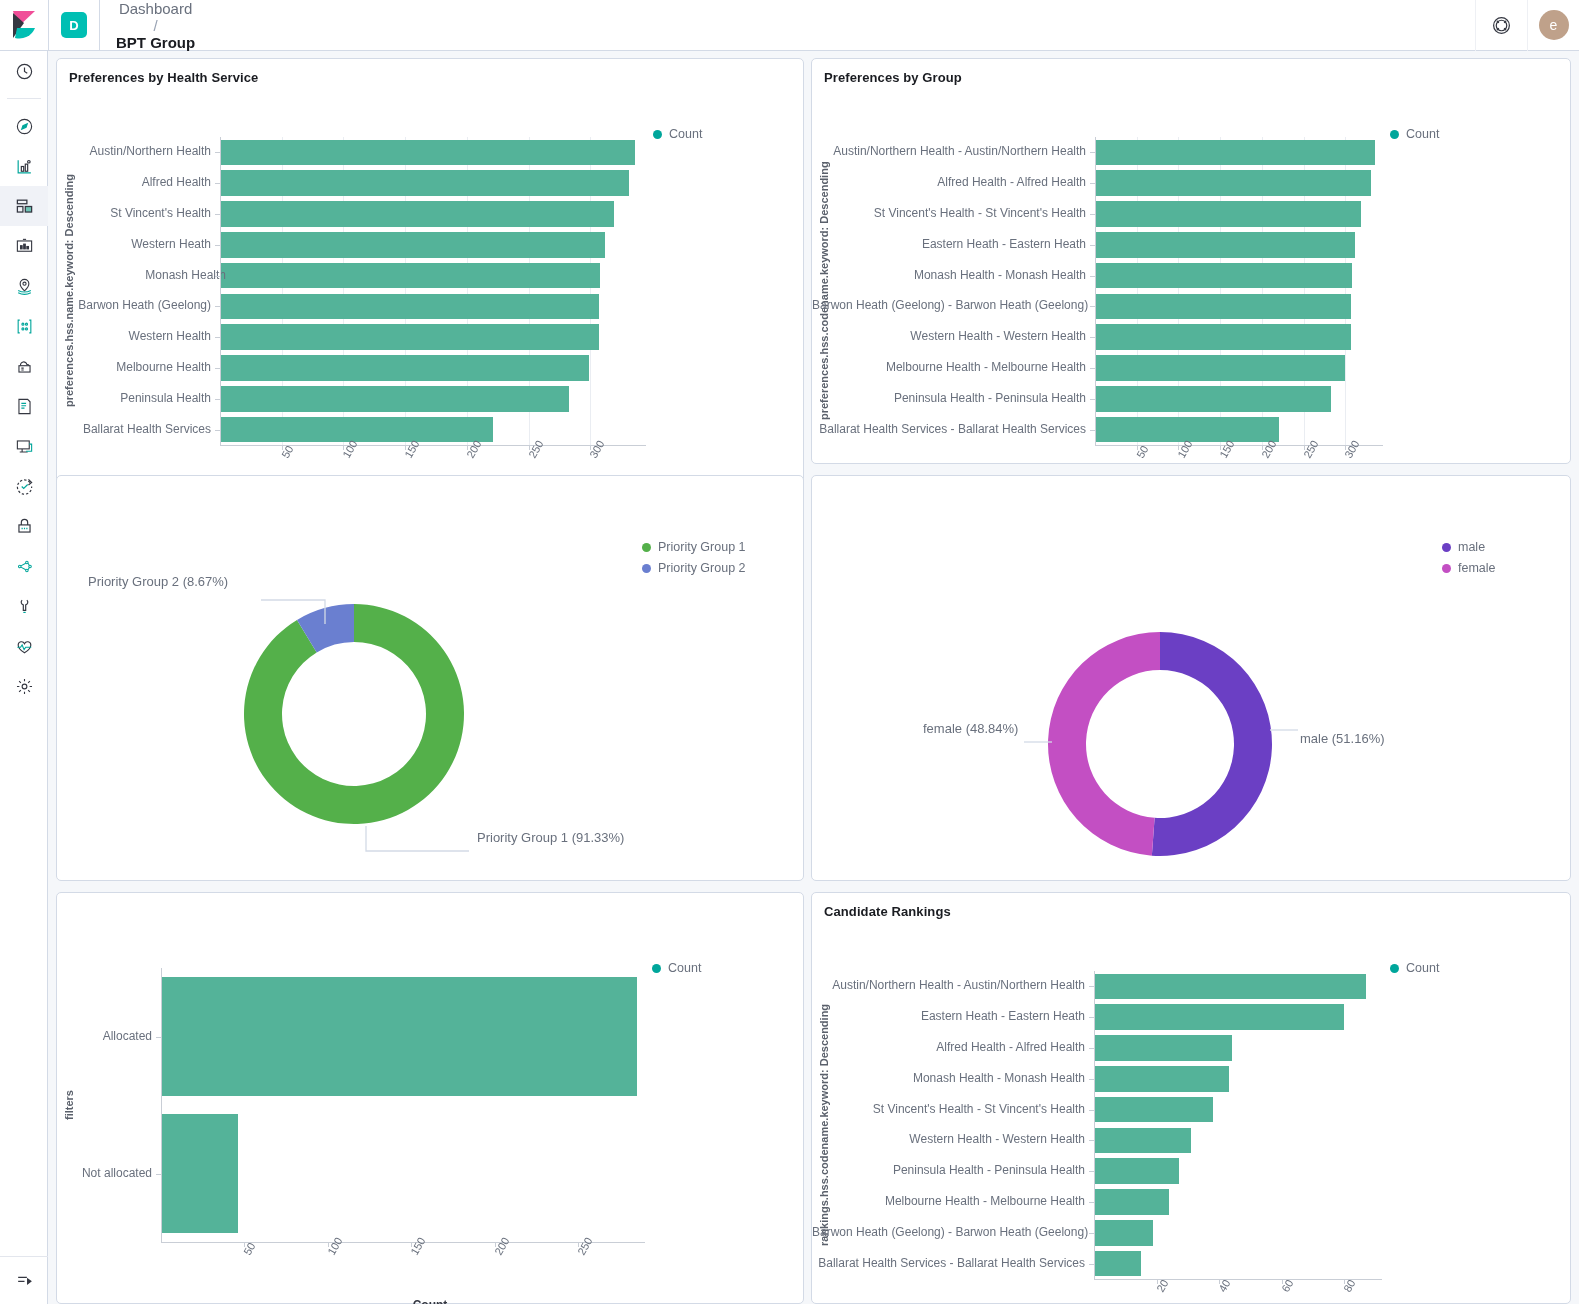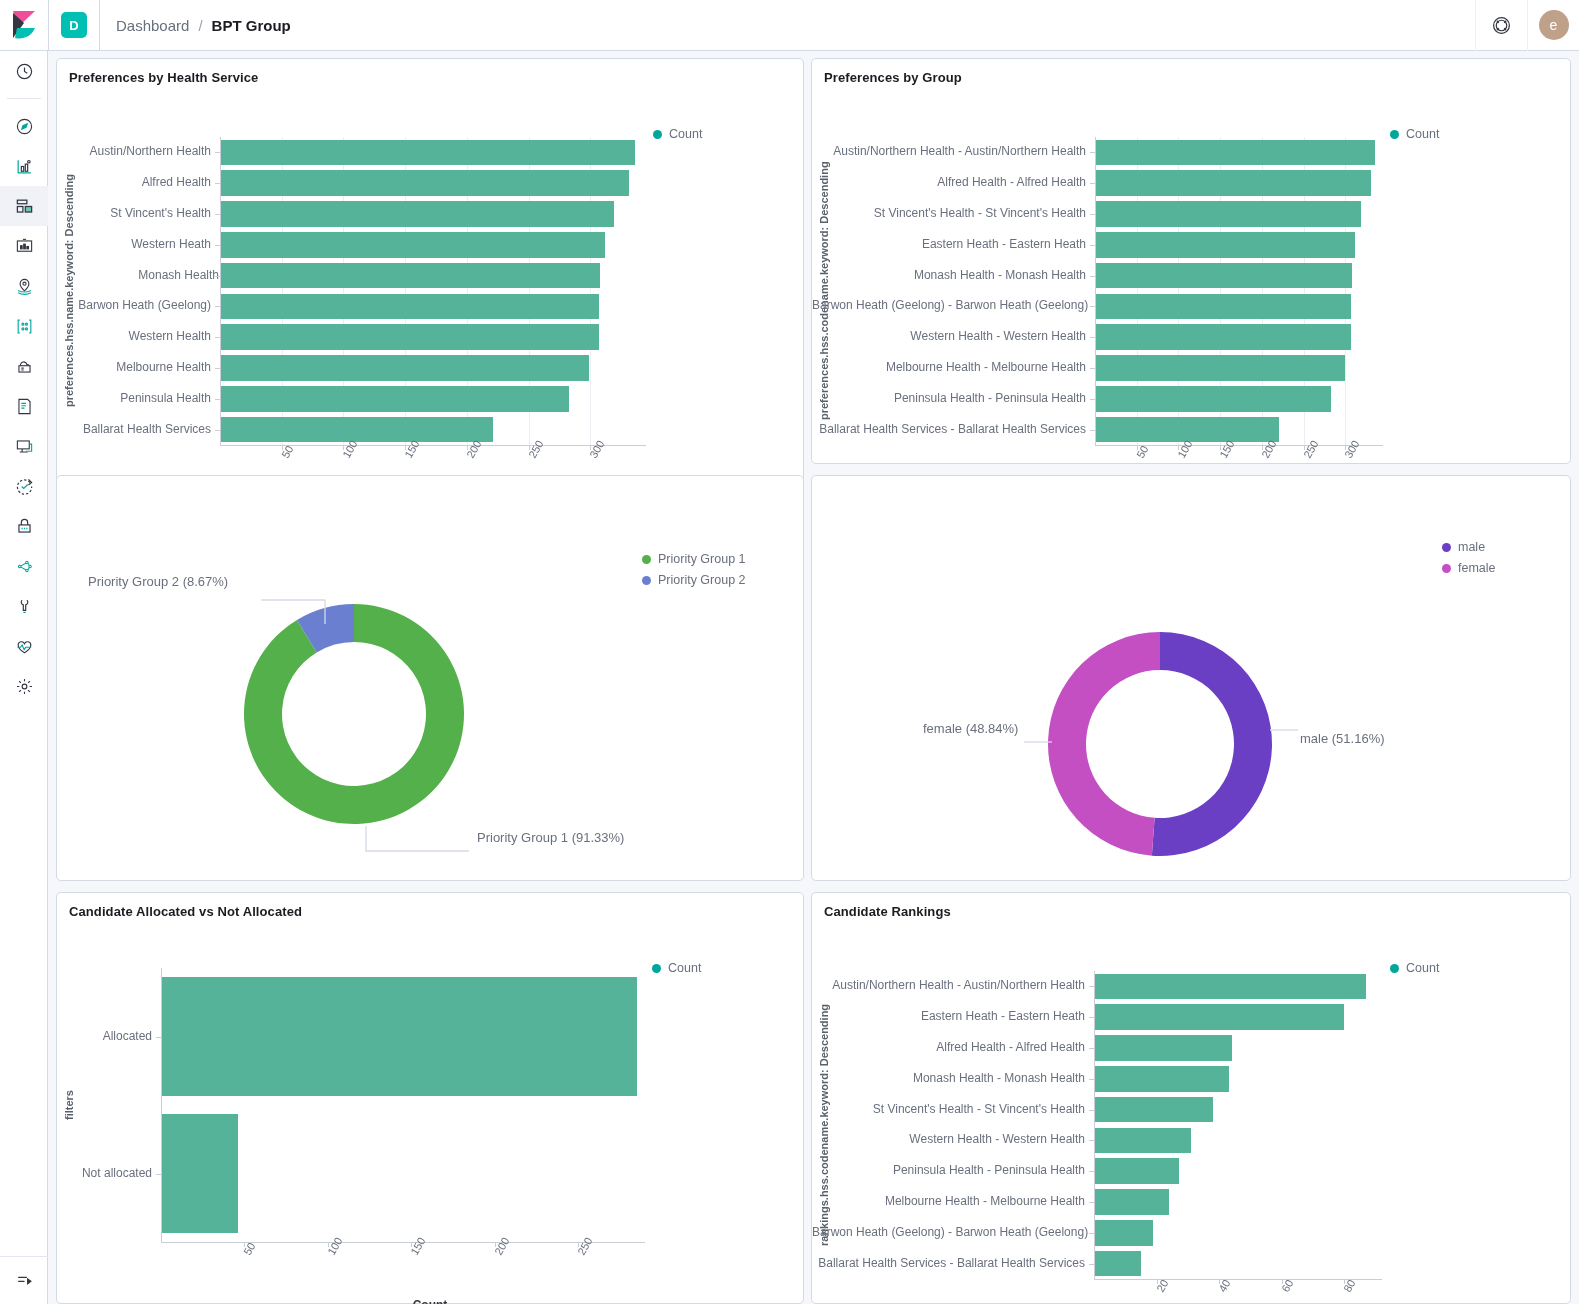--- a/index.html
+++ b/index.html
@@ -15,21 +15,21 @@
     display: flex; align-items: center; z-index: 20;
   }
   .hdr-logo { width: 48px; height: 50px; display:flex; align-items:center; justify-content:center; }
   .hdr-sep { width: 1px; height: 51px; background: #d3dae6; }
   .d-badge {
     width: 26px; height: 26px; border-radius: 5px; background: #00bfb3;
     color: #fff; font-size: 13px; font-weight: 700;
     display: flex; align-items: center; justify-content: center;
     margin: 0 12px;
   }
-  .breadcrumb { display: flex; align-items: flex-start; padding-left: 16px; }
+  .breadcrumb { display: flex; align-items: center; padding-left: 16px; flex-direction: column; }
   .bc-item { font-size: 15px; color: #69707d; }
   .bc-sep { font-size: 15px; color: #98a2b3; margin: 0 9px; }
   .bc-current { font-size: 15px; color: #1a1c21; font-weight: 700; }
   .hdr-right { margin-left: auto; display: flex; align-items: center; height: 51px; }
   .hdr-icon-cell {
     width: 52px; height: 51px; display: flex; align-items: center; justify-content: center;
     border-left: 1px solid #eef0f4;
   }
   .avatar {
     width: 30px; height: 30px; border-radius: 50%; background: #bfa18a;
@@ -262,21 +262,21 @@
         <div class="bar" style="left:163px; top:83.41799999999999px; width:408.7130434782609px; height:25.564px;"></div>
         <div class="ytick" style="right:0px; left:0px; width:154px; top:89.2px;">Alfred Health</div>
         <div class="ytick-dash" style="left:158px; top:96.2px;"></div>
         <div class="bar" style="left:163px; top:114.21799999999999px; width:393.89565217391305px; height:25.564px;"></div>
         <div class="ytick" style="right:0px; left:0px; width:154px; top:120px;">St Vincent's Health</div>
         <div class="ytick-dash" style="left:158px; top:127px;"></div>
         <div class="bar" style="left:163px; top:145.018px; width:385.25217391304346px; height:25.564px;"></div>
         <div class="ytick" style="right:0px; left:0px; width:154px; top:150.8px;">Western Heath</div>
         <div class="ytick-dash" style="left:158px; top:157.8px;"></div>
         <div class="bar" style="left:163px; top:175.81799999999998px; width:380.31304347826085px; height:25.564px;"></div>
-        <div class="ytick" style="right:0px; left:8px; width:154px; top:181.6px;">Monash Health</div>
+        <div class="ytick" style="right:0px; left:15px; width:154px; top:181.6px;">Monash Health</div>
         <div class="ytick-dash" style="left:158px; top:188.6px;"></div>
         <div class="bar" style="left:163px; top:206.618px; width:379.0782608695652px; height:25.564px;"></div>
         <div class="ytick" style="right:0px; left:0px; width:154px; top:212.4px;">Barwon Heath (Geelong)</div>
         <div class="ytick-dash" style="left:158px; top:219.4px;"></div>
         <div class="bar" style="left:163px; top:237.418px; width:379.0782608695652px; height:25.564px;"></div>
         <div class="ytick" style="right:0px; left:0px; width:154px; top:243.20000000000002px;">Western Health</div>
         <div class="ytick-dash" style="left:158px; top:250.20000000000002px;"></div>
         <div class="bar" style="left:163px; top:268.218px; width:369.2px; height:25.564px;"></div>
         <div class="ytick" style="right:0px; left:0px; width:154px; top:274px;">Melbourne Health</div>
         <div class="ytick-dash" style="left:158px; top:281px;"></div>
@@ -383,21 +383,21 @@
        A 72 72 0 1 0 297 138 Z" fill="#54b04a"></path>
           <path d="M 239.99732404098646 115.92186793142788
        A 110 110 0 0 1 297 100
        L 297 138
        A 72 72 0 0 0 259.68915755410023 148.42158628238917 Z" fill="#6a7fd0"></path>
           <path d="M 268 120 L 268 96 L 204 96" stroke="#d3dae6" fill="none" stroke-width="1.3"></path>
           <path d="M 309 322 L 309 347 L 412 347" stroke="#d3dae6" fill="none" stroke-width="1.3"></path>
         </svg>
         <div class="pie-label" style="left:31px; top:70px; ">Priority Group 2 (8.67%)</div>
         <div class="pie-label" style="left:420px; top:326px; ">Priority Group 1 (91.33%)</div>
-        <div class="legend" style="left:585px; top:48px;">
+        <div class="legend" style="left:585px; top:36px;">
           <div class="legend-row">
             <span class="legend-dot" style="background:#54b04a;"></span>
             <span>Priority Group 1</span>
           </div>
           <div class="legend-row">
             <span class="legend-dot" style="background:#6a7fd0;"></span>
             <span>Priority Group 2</span>
           </div>
         </div>
       </div>
@@ -426,21 +426,20 @@
           </div>
           <div class="legend-row">
             <span class="legend-dot" style="background:#c34fc3;"></span>
             <span>female</span>
           </div>
         </div>
       </div>
   </div>
 
   <div class="panel" style="left:8px; top:841px; width:748px; height:412px;">
-    <div class="panel-title">Candidate Allocated vs Not Allocated</div>
     <div class="chart-area" id="c4">
         <div class="yaxis-title" style="left:6px; top:47px; height:274px;">filters</div>
         <div class="bar" style="left:104px; top:55.905px; width:475.6551724137931px; height:119.19px;"></div>
         <div class="ytick" style="right:0px; left:0px; width:95px; top:108.5px;">Allocated</div>
         <div class="ytick-dash" style="left:99px; top:115.5px;"></div>
         <div class="bar" style="left:104px; top:192.905px; width:76.77241379310345px; height:119.19px;"></div>
         <div class="ytick" style="right:0px; left:0px; width:95px; top:245.5px;">Not allocated</div>
         <div class="ytick-dash" style="left:99px; top:252.5px;"></div>
         <div class="plot-border-l" style="left:104px; top:47px; height:274px;"></div>
         <div class="plot-border-b" style="left:104px; top:321px; width:484px;"></div>

